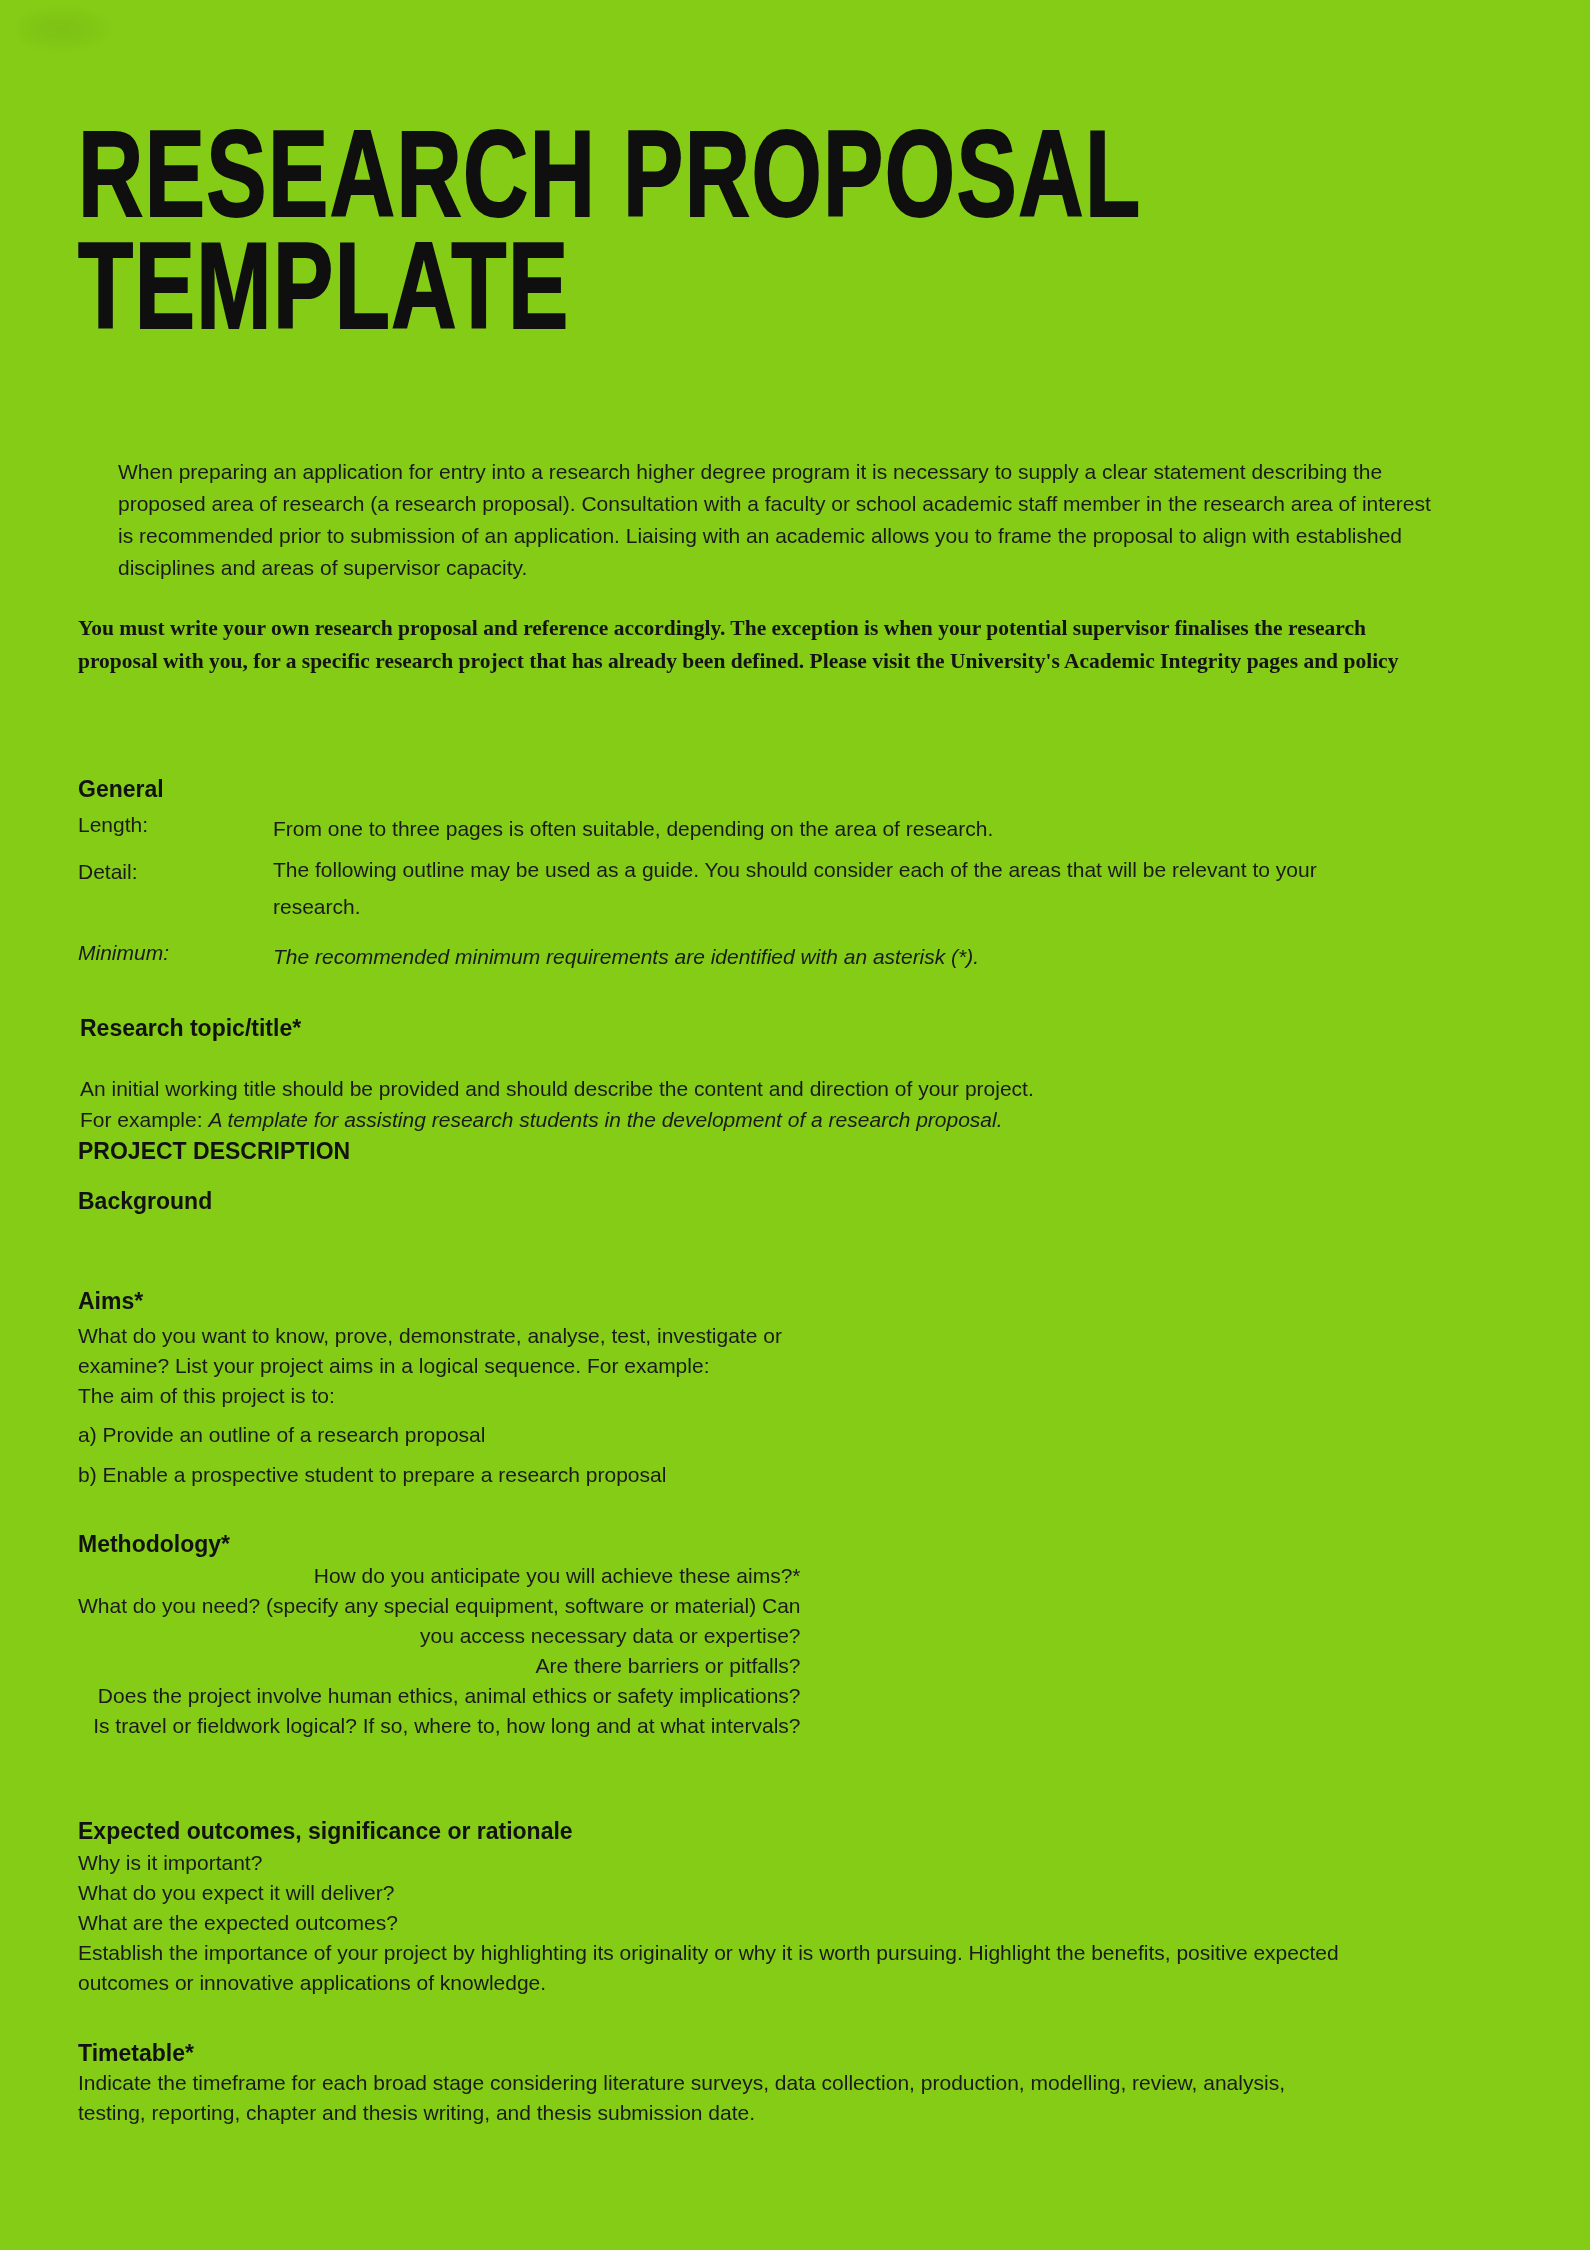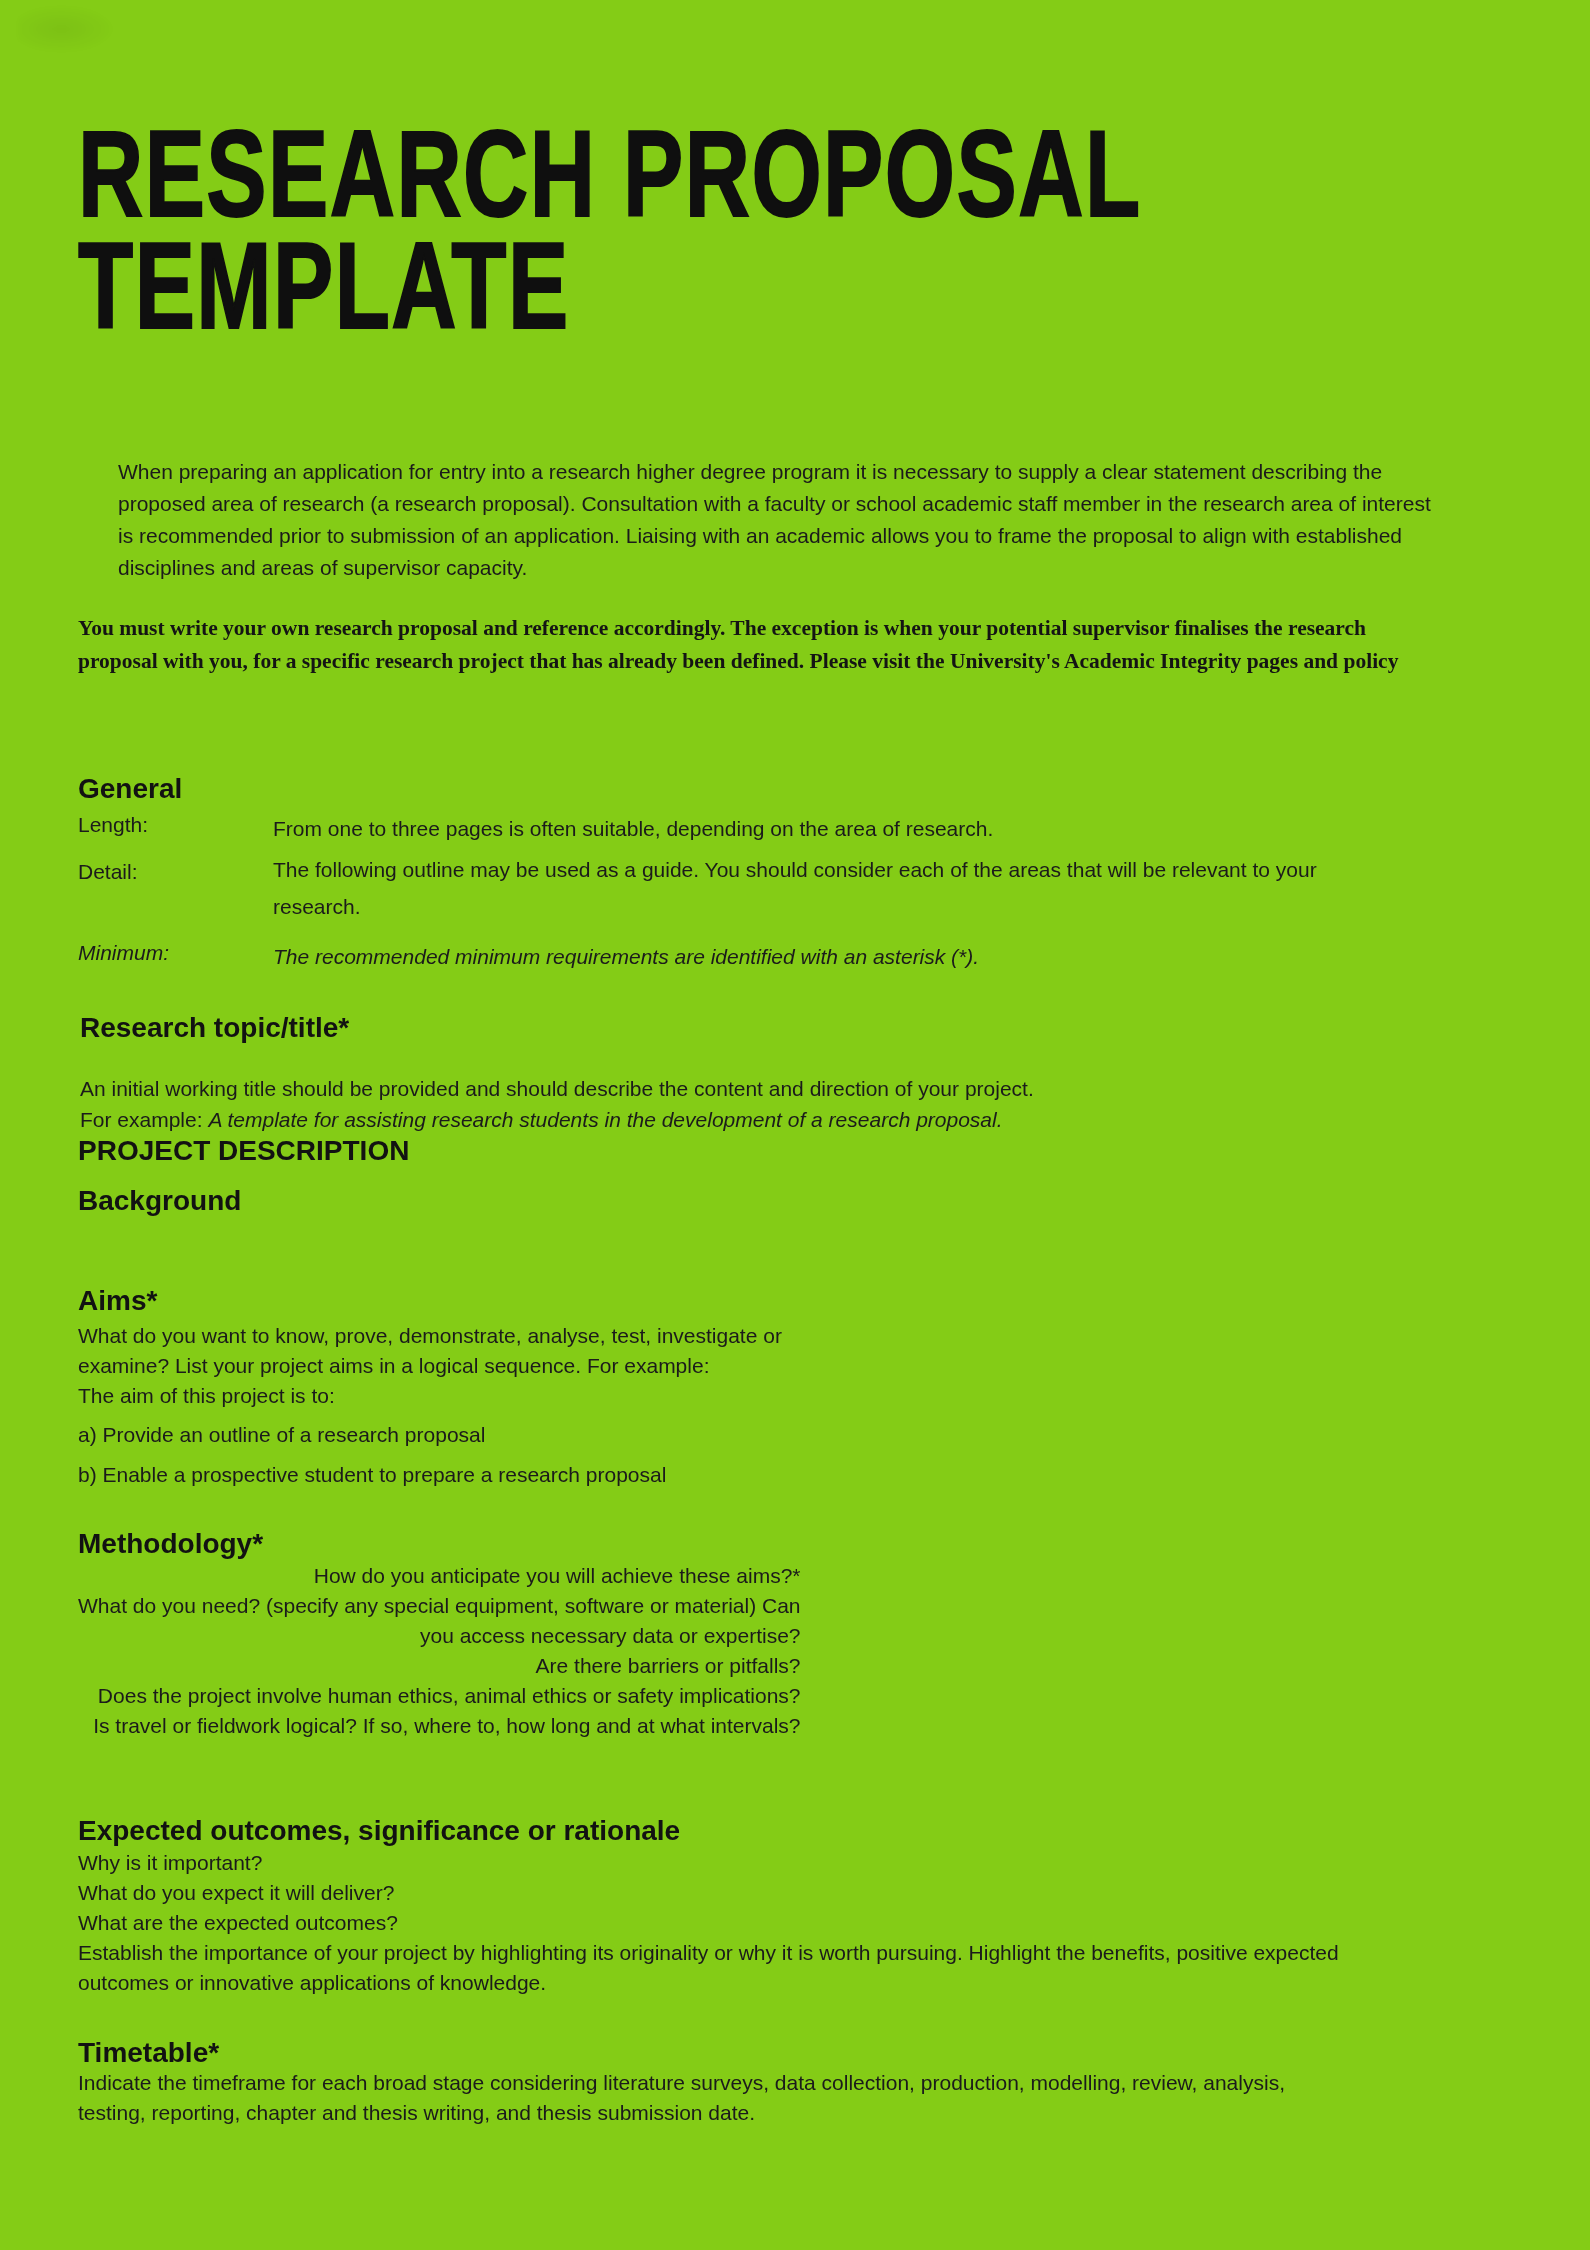--- a/index.html
+++ b/index.html
@@ -41,21 +41,21 @@
     left:78px; top:612px;
     font-family:"Liberation Serif",serif;
     font-weight:bold;
     font-size:21.5px;
     line-height:33px;
     color:#141414;
   }
 
   .heading{
     font-weight:bold;
-    font-size:28px;
+    font-size:23px;
     line-height:26px;
     color:#121212;
     white-space:nowrap;
   }
 
   .general-row{left:78px;}
   .general-row .row-label{
     position:absolute; left:0; top:0;
     font-size:21px; line-height:30px; white-space:nowrap;
   }

